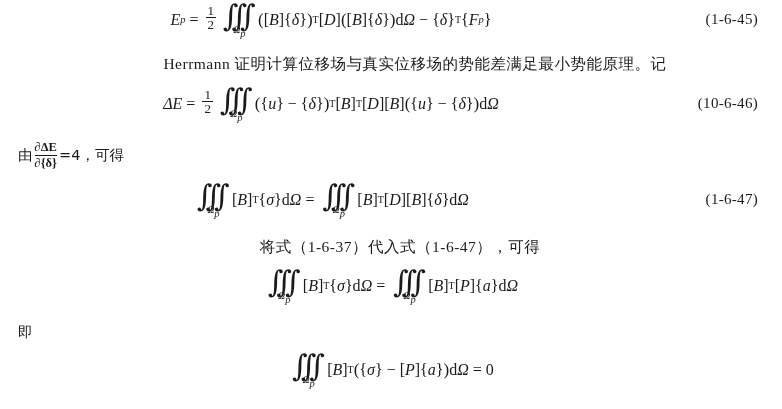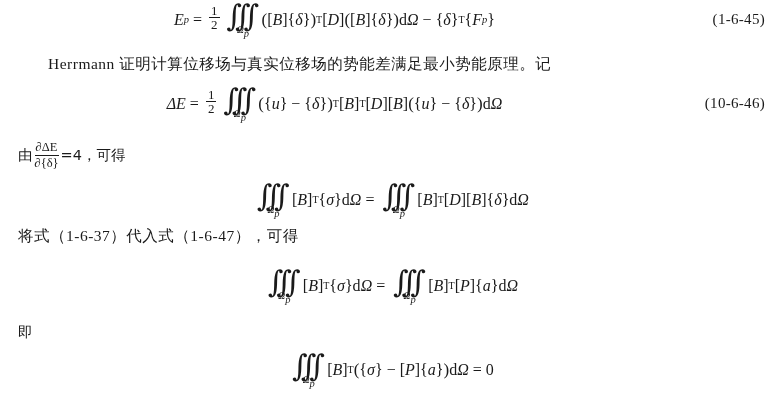--- a/index.html
+++ b/index.html
@@ -31,21 +31,21 @@
     flex: 1 1 auto;
     display: flex;
     justify-content: center;
     align-items: center;
   }
   .eq-num {
     flex: 0 0 auto;
     width: 96px;
     text-align: right;
     font-size: 15px;
-    padding-right: 17px;
+    padding-right: 24px;
     letter-spacing: 0.3px;
   }
   .textline {
     font-size: 15.5px;
     line-height: 1.5;
     padding-left: 18px;
   }
   .indent {
     text-indent: 30px;
   }
@@ -102,39 +102,40 @@
   }
   .tripint .lim {
     font-size: 9.5px;
     line-height: 1;
     margin-top: -1px;
     font-style: italic;
     letter-spacing: 0;
   }
   .op { margin: 0 4px; }
   .brk { font-size: 17px; }
-  .hz { letter-spacing: 0.5px; }
+  .hz { letter-spacing: 0.5px; text-align: center; }
   .cn { font-family: "DejaVu Sans", sans-serif; font-size: 14.5px; }
   .frac-inline {
     display: inline-flex;
     flex-direction: column;
     text-align: center;
     vertical-align: middle;
     margin: 0 2px;
     position: relative;
     top: -0.05em;
+    font-weight: bold;
   }
   .frac-inline .nu { font-size: 12.5px; line-height: 1.1; }
   .frac-inline .de { font-size: 12.5px; line-height: 1.15; border-top: 1px solid #1a1a1a; }
   .r1 { position: absolute; top: 2px;  left: 0; right: 0; }
   .r2 { position: absolute; top: 52px; left: 0; right: 0; }
   .r3 { position: absolute; top: 86px; left: 0; right: 0; }
   .r4 { position: absolute; top: 142px; left: 0; right: 0; }
   .r5 { position: absolute; top: 182px; left: 0; right: 0; }
-  .r6 { position: absolute; top: 224px; left: 0; right: 0; }
+  .r6 { position: absolute; top: 235px; left: 0; right: 0; }
   .r7 { position: absolute; top: 268px; left: 0; right: 0; }
   .r8 { position: absolute; top: 322px; left: 0; right: 0; }
   .r9 { position: absolute; top: 352px; left: 0; right: 0; }
 </style>
 </head>
 <body>
 
 <div class="page">
 
   <div class="eq-row r1">
@@ -199,20 +200,21 @@
         </span>
         [<span class="it">B</span>]<span class="supT">T</span>{<span class="it">σ</span>}d<span class="it">Ω</span>
         <span class="op">=</span>
         <span class="tripint">
           <span class="glyphs">∫∫∫</span>
           <span class="lim">Ω<span class="sub">p</span></span>
         </span>
         [<span class="it">B</span>]<span class="supT">T</span>[<span class="it">D</span>][<span class="it">B</span>]{<span class="it">δ</span>}d<span class="it">Ω</span>
       </span>
     </div>
+    <div class="eq-num">(1-6-47)</div>
   </div>
 
   <div class="r6">
     <div class="textline hz">将式（1-6-37）代入式（1-6-47），可得</div>
   </div>
 
   <div class="eq-row r7">
     <div class="eq-body">
       <span class="math">
         <span class="tripint">

